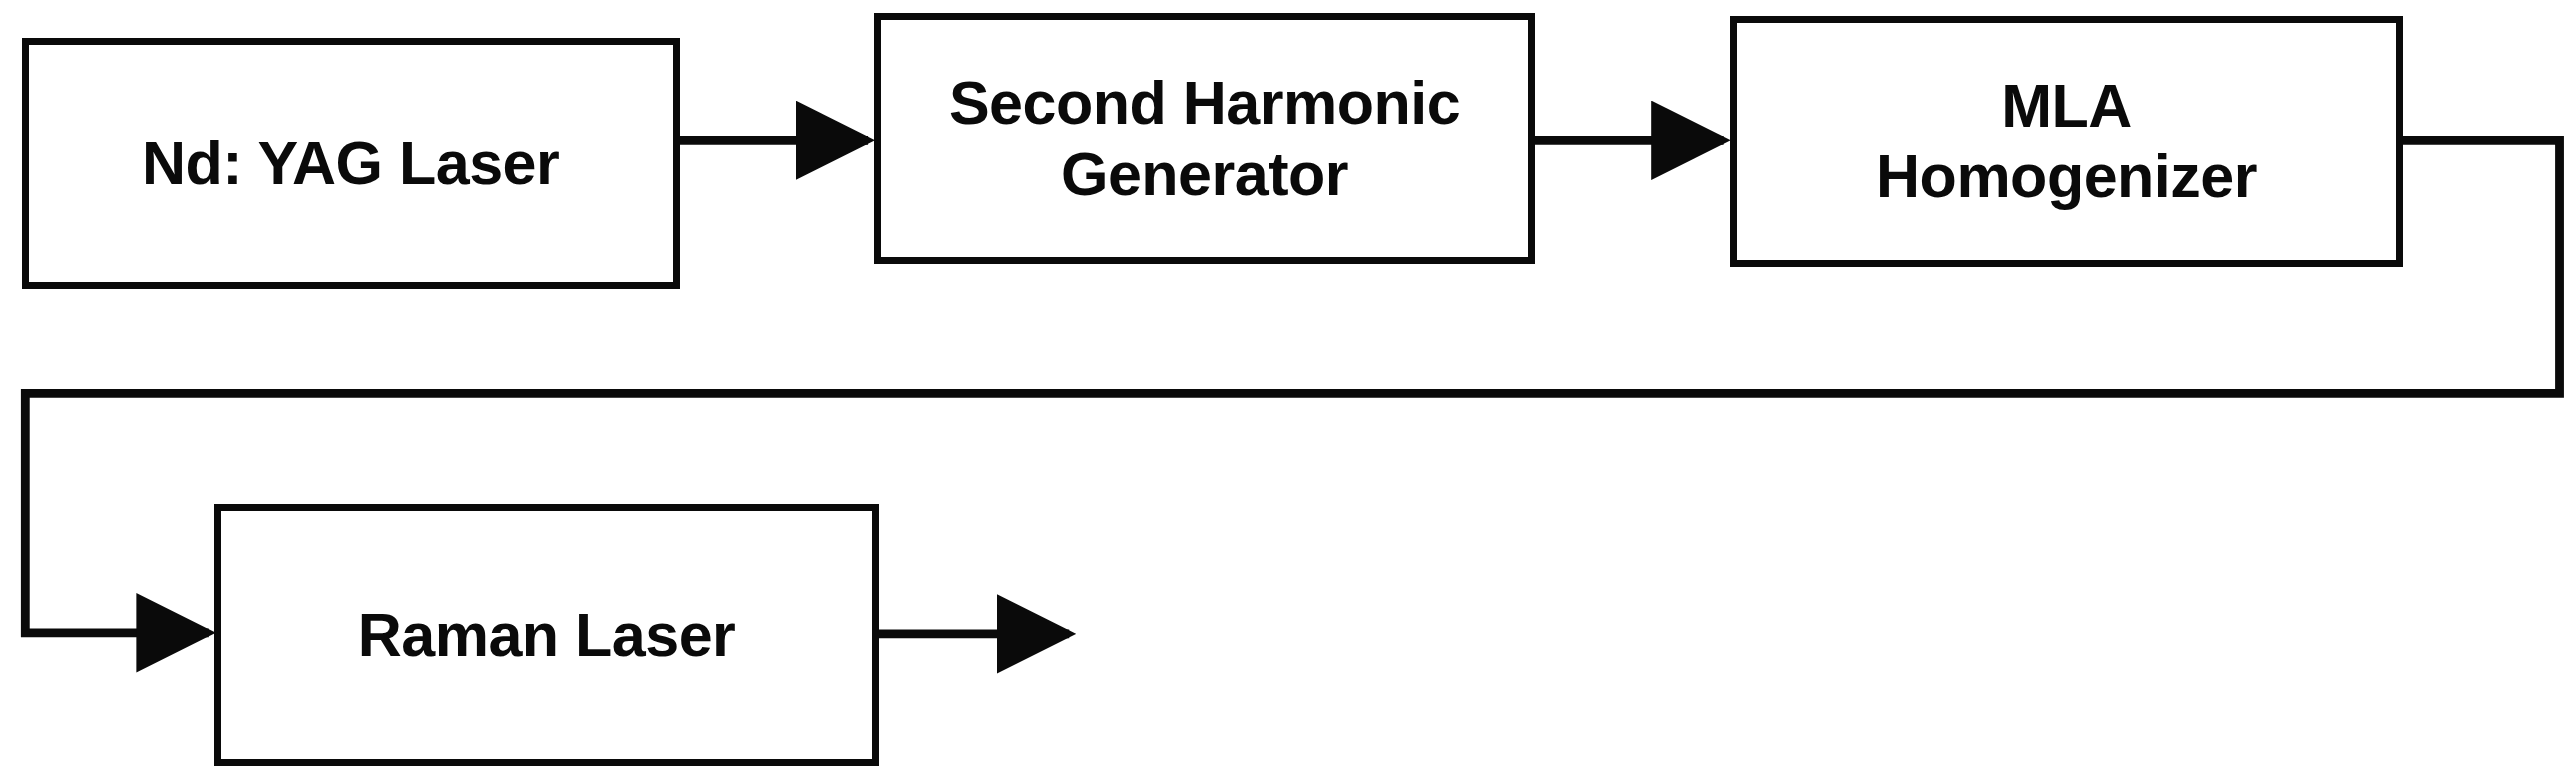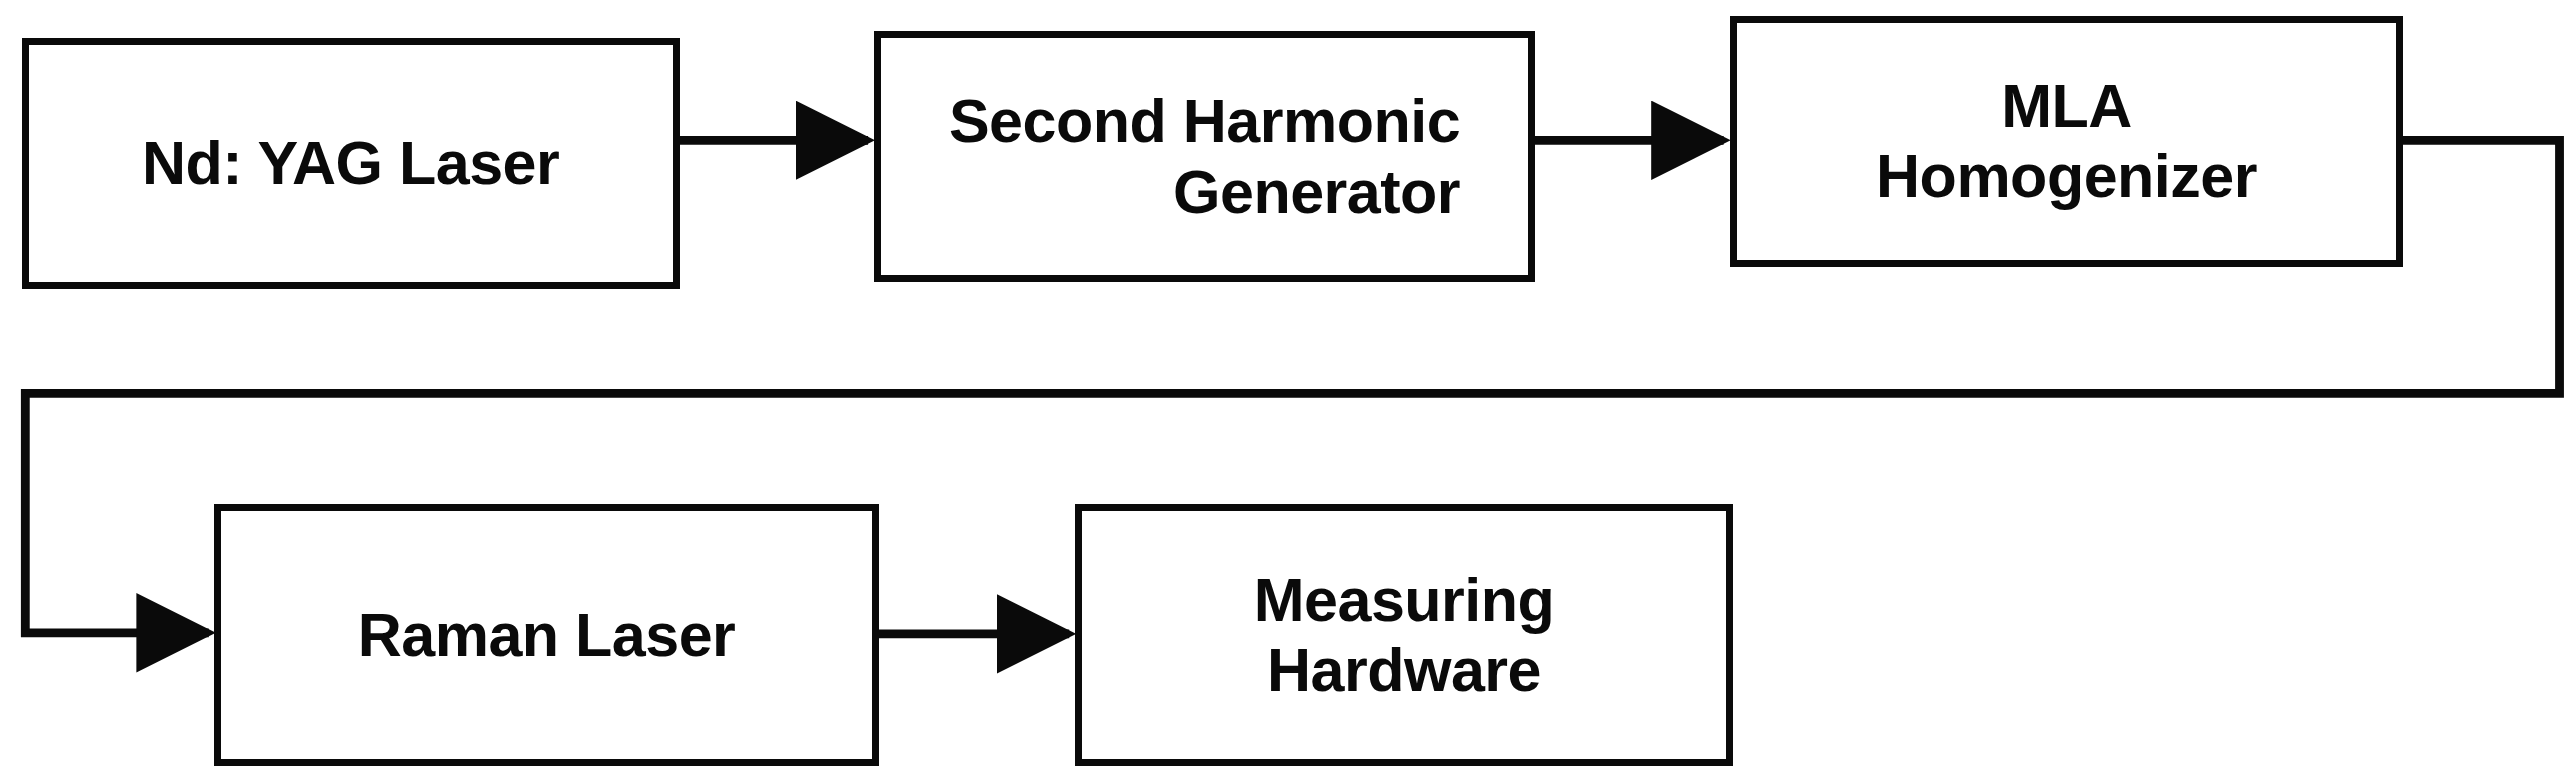--- a/index.html
+++ b/index.html
@@ -63,33 +63,29 @@
 
     <polyline points="2432,143 2608,143 2608,401 25,401 25,645 212,645" fill="none" stroke="#0a0a0a" stroke-width="9" stroke-linejoin="miter" marker-end="url(#arrowhead)"></polyline>
 
     <line x1="895" y1="646" x2="1089" y2="646" stroke="#0a0a0a" stroke-width="9" marker-end="url(#arrowhead)"></line>
   </svg>
 
   <div class="flow-box" style="left:21.6px; top:15.7px; width:658px; height:251px;margin-top:22px;">
     <span class="flow-box-label">Nd: YAG Laser</span>
   </div>
 
-  <div class="flow-box" style="left:874px; top:31px; width:661px; height:251px;text-align:right;">
+  <div class="flow-box" style="left:874px; top:13px; width:661px; height:251px;">
     <span class="flow-box-label">Second Harmonic
 Generator</span>
   </div>
 
   <div class="flow-box" style="left:1730px; top:15.7px; width:673px; height:251px;">
     <span class="flow-box-label">MLA
 Homogenizer</span>
   </div>
 
   <div class="flow-box" style="left:214px; top:504px; width:665px; height:262px;">
     <span class="flow-box-label">Raman Laser</span>
   </div>
 
-  <div class="flow-box" style="left:1075px; top:504px; width:658px; height:262px;">
-    <span class="flow-box-label">Measuring
-Hardware</span>
-  </div>
 
 </div>
 
 
 </body></html>

